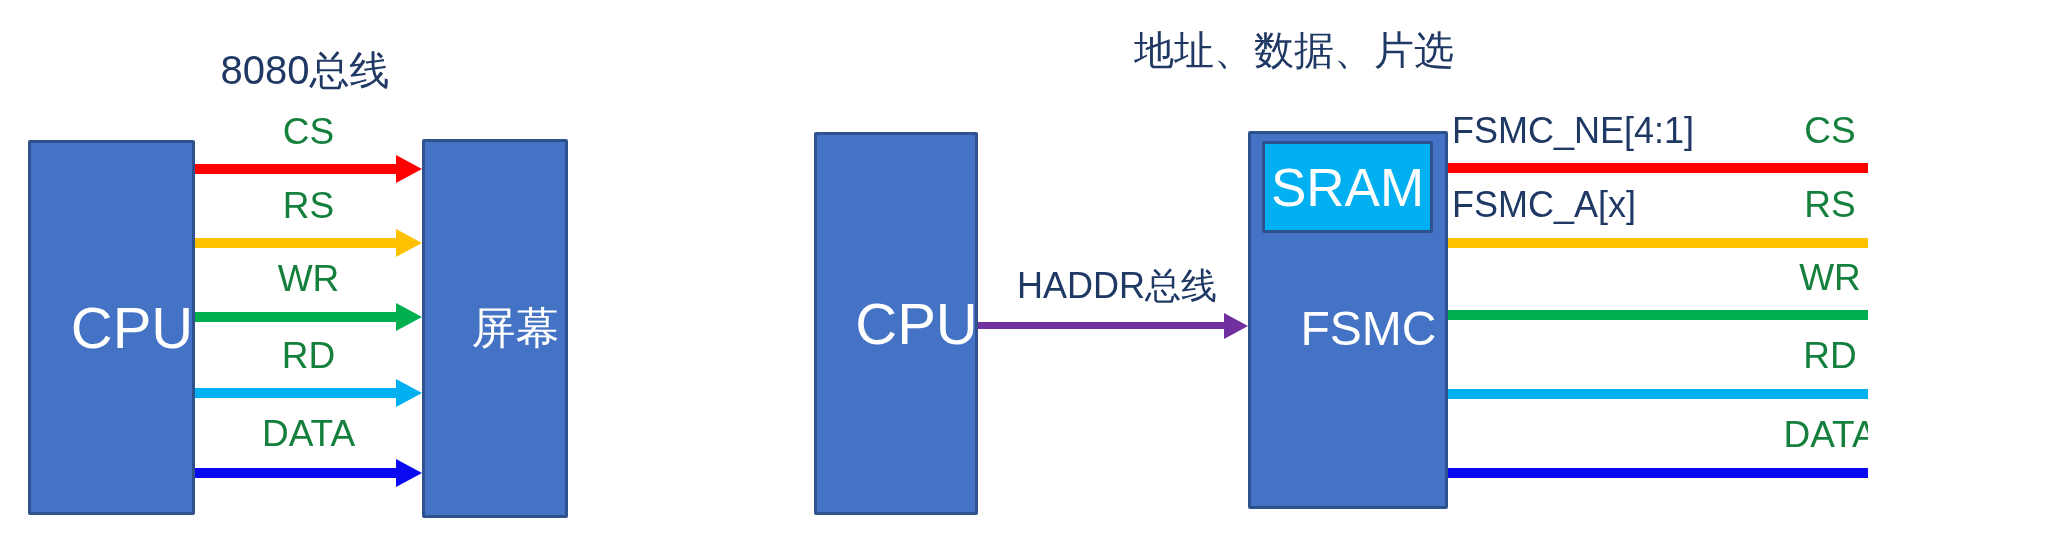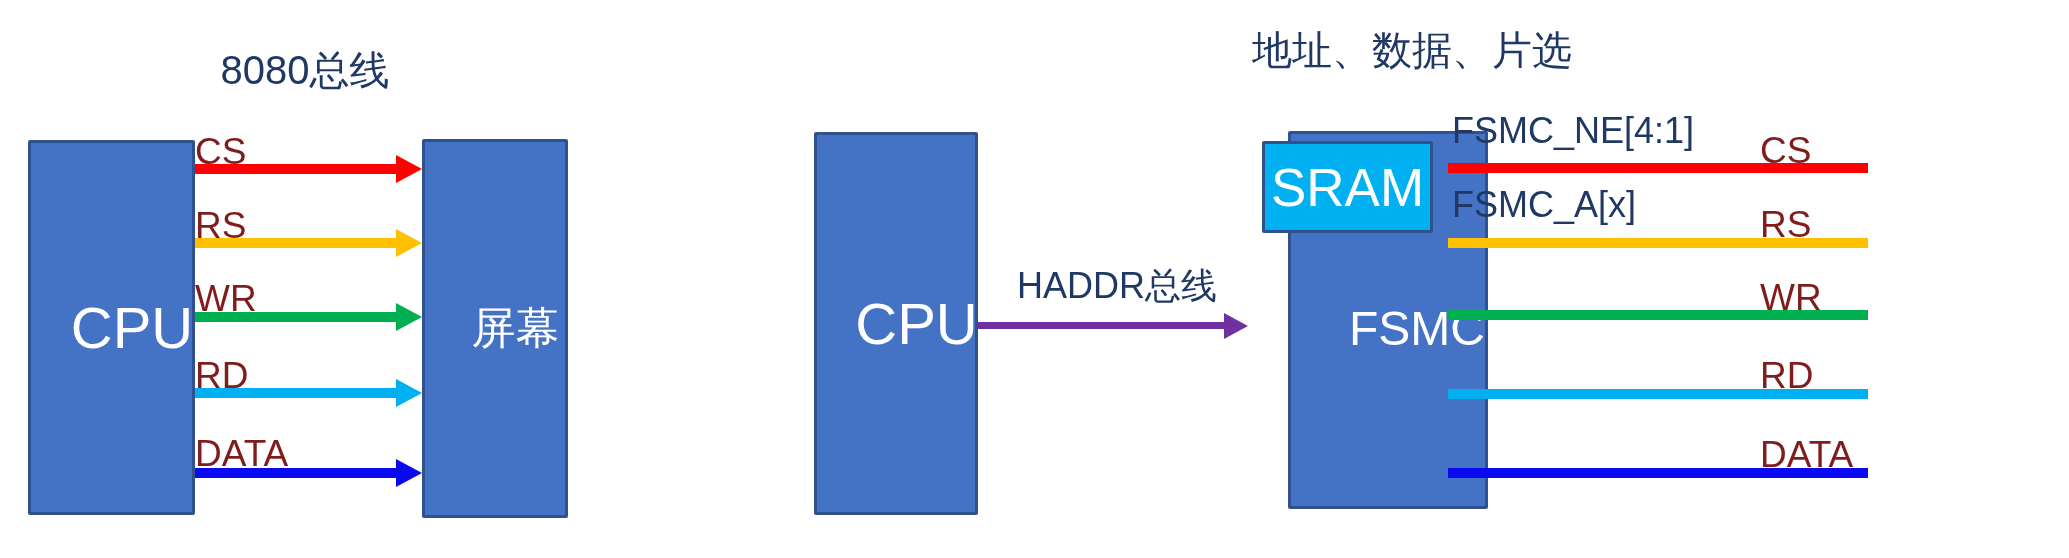--- a/index.html
+++ b/index.html
@@ -25,24 +25,24 @@
   .title{
     position:absolute;
     transform:translate(-50%,-50%);
     font-size:40px;
     color:#1F3864;
     white-space:nowrap;
   }
   .sig-label{
     position:absolute;
     transform:translateY(-50%);
+    text-align:center;
     font-size:37px;
-    color:#7f1d1d;
+    color:#15803d;
     white-space:nowrap;
-    margin-top:20px;
   }
   .fsmc-sig{
     position:absolute;
     transform:translateY(-50%);
     font-size:36px;
     color:#1F3864;
     white-space:nowrap;
   }
   .arrow{position:absolute;height:10px;}
   .arrow .shaft{
@@ -107,33 +107,33 @@
     </div>
   <div class="arrow" style="left: 195px; top: 388px; width: 227px; --c: #00B0F0;">
       <div class="shaft"></div>
       <div class="head"></div>
     </div>
   <div class="arrow" style="left: 195px; top: 468px; width: 227px; --c: #0A0AF0;">
       <div class="shaft"></div>
       <div class="head"></div>
     </div>
 
-  <div class="title" style="left:1412px;top:50px;">地址、数据、片选</div>
+  <div class="title" style="left:1294px;top:50px;">地址、数据、片选</div>
 
   <div class="box" style="left:814px;top:132px;width:164px;height:383px;">
     <span class="box-label" style="font-size:58px;">CPU</span>
   </div>
 
   <div class="title" style="left:1117px;top:286px;font-size:36px;">HADDR总线</div>
   <div class="arrow thin" style="left: 978px; top: 322px; width: 270px; --c: #7030A0;">
       <div class="shaft"></div>
       <div class="head"></div>
     </div>
 
-  <div class="box" style="left:1248px;top:131px;width:200px;height:378px;align-items:flex-end;justify-content:flex-end;margin-left:40px;">
+  <div class="box" style="left:1248px;top:131px;width:200px;height:378px;align-items:flex-end;justify-content:center;">
     <span class="box-label" style="font-size:48px;margin-bottom:150px;">FSMC</span>
   </div>
   <div class="sram" style="left:1262px;top:141px;width:171px;height:92px;">
     <span class="box-label" style="font-size:53px;">SRAM</span>
   </div>
 
   <div class="box" style="left:1898px;top:132px;width:148px;height:383px;">
     <span class="box-label" style="font-size:44px;">屏幕</span>
   </div>
 

